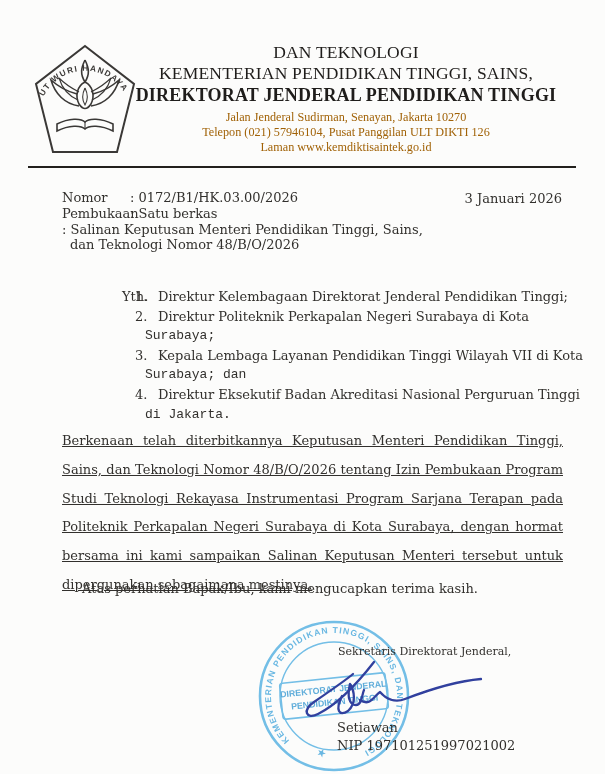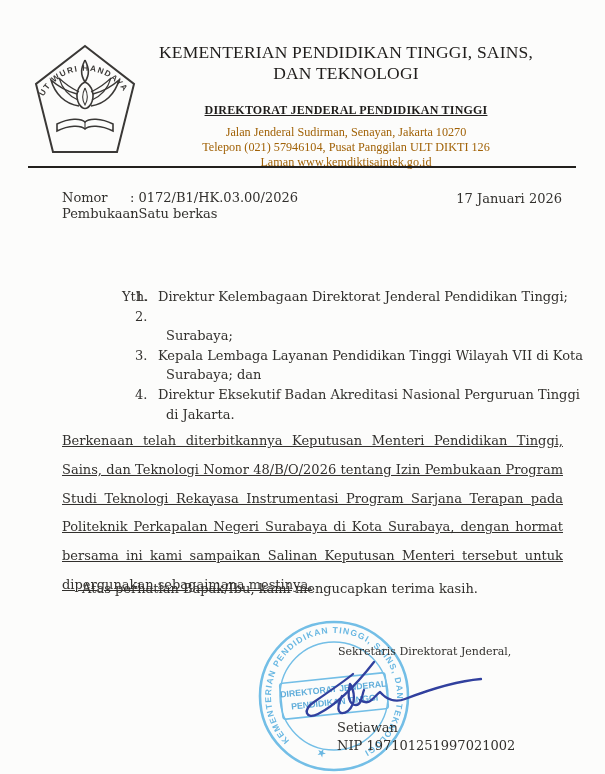--- a/index.html
+++ b/index.html
@@ -5,37 +5,37 @@
   html,body { margin:0; padding:0; }
   .page {
     position:relative; width:605px; height:774px;
     background:#fcfcfb; overflow:hidden;
     font-family:"DejaVu Serif", serif; color:#32302d;
   }
   
   .logo { position:absolute; left:31px; top:42px; width:108px; height:118px; }
   .header-text { position:absolute; left:130px; top:42px; width:432px; text-align:center; color:#1f1d1b; font-family:"Liberation Serif", serif; }
   .ministry-line { font-size:17.5px; line-height:21px; letter-spacing:.2px; }
-  .directorate   { font-size:12px; line-height:18px; font-weight:bold; margin-top:17px; letter-spacing:.2px;text-decoration:underline; }
+  .directorate   { font-size:18px; line-height:18px; font-weight:bold; margin-top:2px; letter-spacing:.2px; }
   .address       { margin-top:6px; font-size:12.2px; line-height:15px; color:#a16207; }
   .rule { position:absolute; left:28px; top:166px; width:548px; height:2px; background:#22201d; }
   
   .meta { position:absolute; left:62px; top:190px; font-size:13px; line-height:15.8px; }
   .meta-row { display:flex; }
   .meta-label { width:68px; flex:0 0 68px; }
   .meta-value { padding-left:8px; text-indent:-8px; }
   .meta-value2 { margin-left:8px; }
   .date { position:absolute; top:191px; right:43px; font-size:13px; }
   
   .yth { position:absolute; left:62px; top:287px; font-size:13px; line-height:19.6px; }
   .yth-label { position:absolute; left:16px; top:0;margin-left:44px; }
   .yth-list { margin-left:73px; width:470px; }
   .yth-row { display:flex; white-space:nowrap; }
   .yth-num { flex:0 0 23px; }
-  .yth-cont { margin-left:31px; white-space:nowrap; }
+  .yth-cont { margin-left:10px; white-space:nowrap;font-family:Liberation Mono, monospace; }
   
   .body1 { position:absolute; left:62px; top:427px; width:501px; font-size:13px; line-height:28.8px; text-align:justify;text-decoration:underline; }
   .body2 { position:absolute; left:62px; top:581px; font-size:13px;margin-left:20px; }
   
   .stamp { position:absolute; left:255px; top:617px; width:158px; height:158px; opacity:.82; }
   .sig-title { position:absolute; left:338px; top:645px; font-size:11px; }
   .sig-scribble { position:absolute; left:290px; top:646px; width:200px; height:84px; }
   .sig-name { position:absolute; left:337px; top:719px; font-size:13px; line-height:18px; }
   .sig-nip  { position:absolute; left:337px; top:737px; font-size:13px; line-height:18px; }
 </style>
@@ -60,58 +60,63 @@
 
       <path d="M26 82 C38 76 50 76 54 80 C58 76 70 76 82 82 L82 89 C70 83 58 83 54 87 C50 83 38 83 26 89 Z"></path>
       <path d="M54 80 L54 87" stroke-width="1.1"></path>
     </g>
     <text font-family="Liberation Sans, sans-serif" font-size="8.2" font-weight="bold" fill="#3a3836" letter-spacing="1.4">
       <textPath href="#mottoArc" startOffset="50%" text-anchor="middle">TUT WURI HANDAYANI</textPath>
     </text>
   </svg>
 
   <div class="header-text">
+    <div class="ministry-line">DAN TEKNOLOGI</div>
     <div class="ministry-line">KEMENTERIAN PENDIDIKAN TINGGI, SAINS,</div>
-    <div class="ministry-line">DAN TEKNOLOGI</div>
     <div class="directorate">DIREKTORAT JENDERAL PENDIDIKAN TINGGI</div>
     <div class="address">
       <div>Jalan Jenderal Sudirman, Senayan, Jakarta 10270</div>
       <div>Telepon (021) 57946104, Pusat Panggilan ULT DIKTI 126</div>
       <div>Laman www.kemdiktisaintek.go.id</div>
     </div>
   </div>
 
   <div class="rule"></div>
 
   <div class="meta">
     <div class="meta-row">
       <div class="meta-label">Nomor</div>
       <div class="meta-value">: 0172/B1/HK.03.00/2026</div>
     </div>
     <div class="meta-row">
       <div class="meta-label">Pembukaan</div>
       <div class="meta-value">: Satu berkas</div>
     </div>
     <div class="meta-row">
+      <div>
+        <div class="meta-value">: Salinan Keputusan Menteri Pendidikan Tinggi, Sains,</div>
+        <div class="meta-value2">dan Teknologi Nomor 48/B/O/2026</div>
+      </div>
     </div>
   </div>
-  <div class="date">17 Januari 2026</div>
+  <div class="date">3 Januari 2026</div>
 
   <div class="yth">
     <div class="yth-label">Yth.</div>
     <div class="yth-list">
       <div>
         <div class="yth-row">
             <span class="yth-num">1.</span>
             <span>Direktur Kelembagaan Direktorat Jenderal Pendidikan Tinggi;</span>
           </div>
       </div>
       <div>
         <div class="yth-row">
             <span class="yth-num">2.</span>
+            <span>Direktur Politeknik Perkapalan Negeri Surabaya di Kota</span>
           </div>
         <div class="yth-cont">Surabaya;</div>
       </div>
       <div>
         <div class="yth-row">
             <span class="yth-num">3.</span>
             <span>Kepala Lembaga Layanan Pendidikan Tinggi Wilayah VII di Kota</span>
           </div>
         <div class="yth-cont">Surabaya; dan</div>
       </div>

